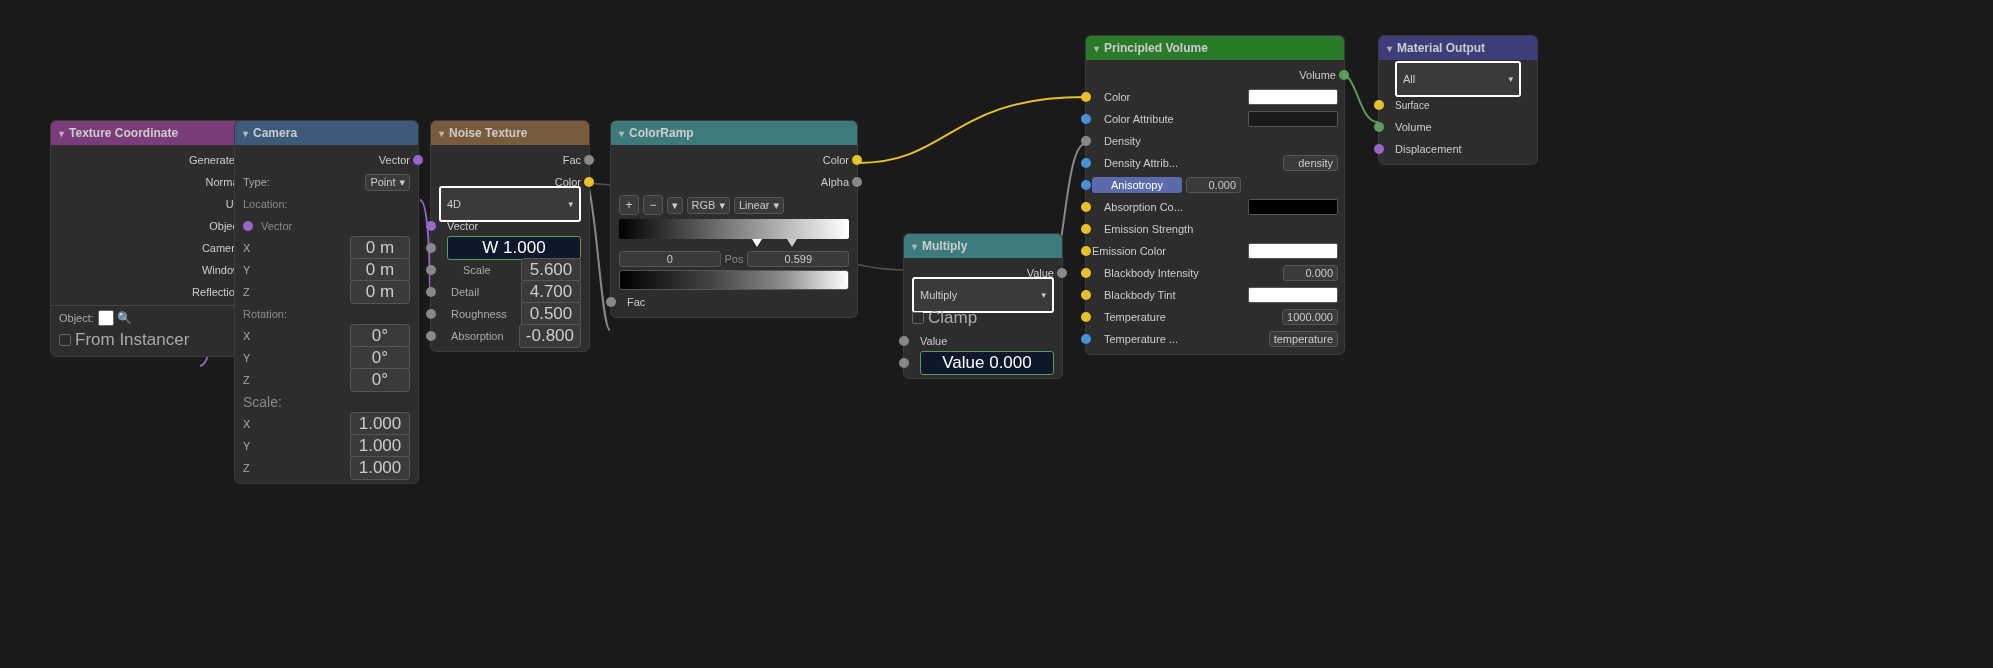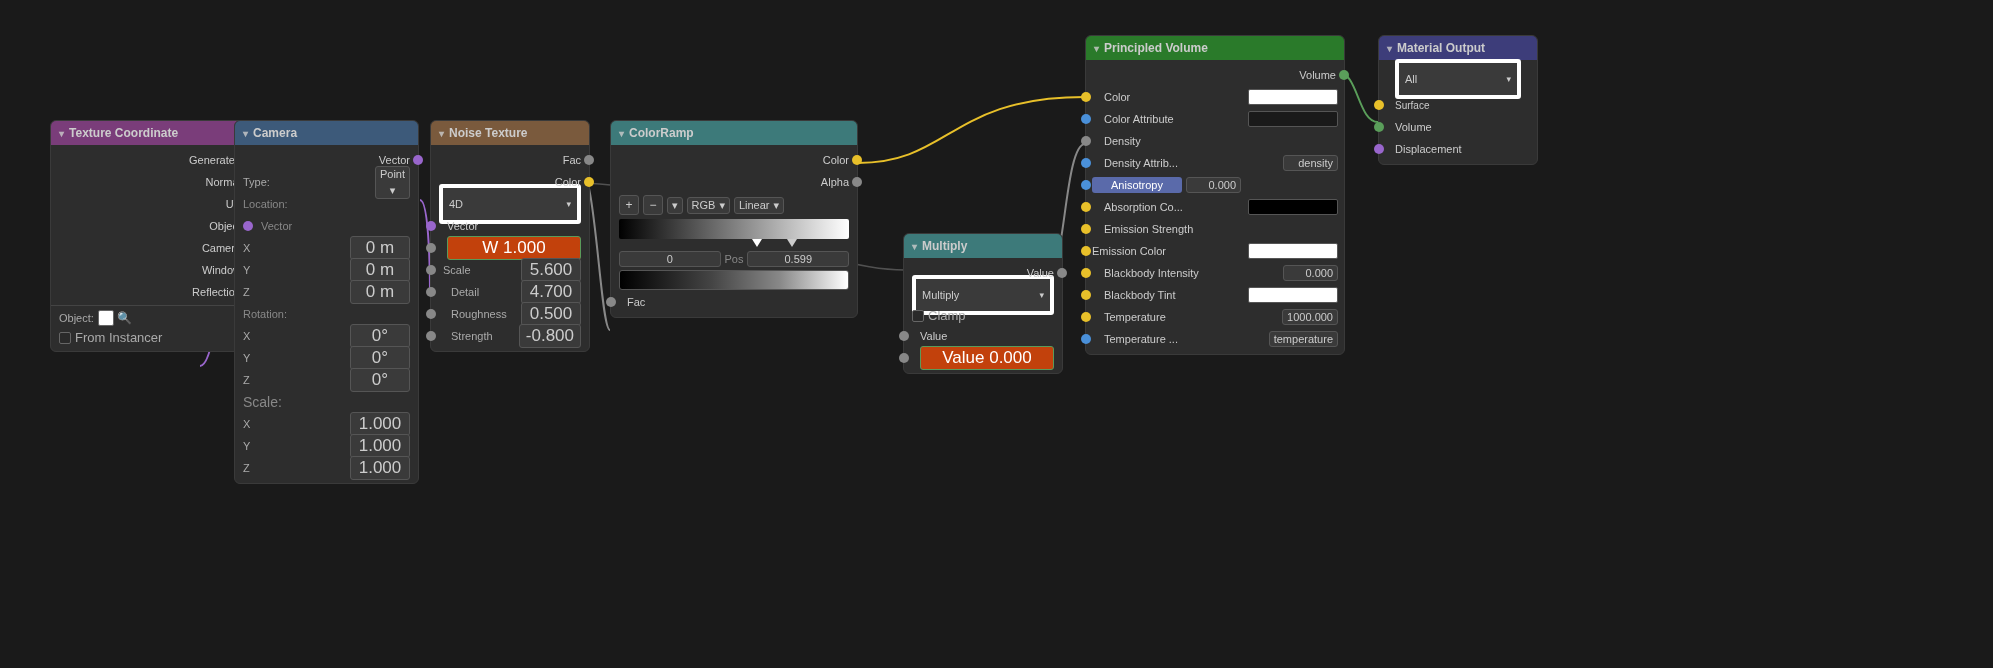--- a/index.html
+++ b/index.html
@@ -104,36 +104,35 @@
       background: #3a3a3a;
       border: 1px solid #555;
       border-radius: 3px;
       color: #ccc;
       font-size: 17px;
       padding: 1px 6px;
       min-width: 60px;
       text-align: center;
     }
     .field-value.green-btn {
-      background: #c2410c;
+      background: #0f172a;
       border-color: #5a9a5a;
       color: #fff;
     }
     
     .type-select {
       background: #3a3a3a;
       border: 1px solid #555;
       border-radius: 3px;
       color: #ccc;
       font-size: 11px;
       padding: 1px 4px;
       display: flex;
       align-items: center;
       gap: 4px;
-      flex-direction: column;
     }
     
     .node-divider {
       height: 1px;
       background: #444;
       margin: 2px 0;
     }
     
     .gradient-bar {
       height: 20px;
@@ -160,21 +159,21 @@
       border-radius: 2px;
       background: #2a2a2a;
       display: inline-block;
     }
     .color-white { background: #ffffff; }
     .color-black { background: #000000; }
     .color-dark { background: #1a1a1a; }
     
     .dropdown {
       background: #3a3a3a;
-      border: 4px solid #ffffff;
+      border: 2px solid #ffffff;
       border-radius: 3px;
       color: #ccc;
       font-size: 11px;
       padding: 10px 6px;
       display: flex;
       align-items: center;
       justify-content: space-between;
       cursor: pointer;
       gap: 24px;
     }
@@ -196,21 +195,21 @@
     .eyedropper-btn {
       color: #888;
       font-size: 12px;
       cursor: pointer;
     }
     .from-instancer {
       display: flex;
       align-items: center;
       gap: 4px;
       padding: 2px 8px;
-      font-size: 13px;
+      font-size: 17px;
       color: #aaa;
     }
     
     .connections-svg {
       position: absolute;
       top: 0; left: 0;
       width: 100%;
       height: 100%;
       pointer-events: none;
     }
@@ -485,36 +484,36 @@
         <span class="socket-dot left dot-purple"></span>
         <span class="socket-label" style="margin-left:8px;">Vector</span>
       </div>
 
       <div class="field-row">
         <span class="socket-dot left dot-gray"></span>
         <span class="field-value green-btn" style="margin-left:8px; flex:1;">W     1.000</span>
       </div>
       <div class="field-row">
         <span class="socket-dot left dot-gray"></span>
-        <span class="field-label" style="margin-left:4px;">Scale</span>
+        <span class="field-label" style="margin-left:24px;">Scale</span>
         <span class="field-value">5.600</span>
       </div>
       <div class="field-row">
         <span class="socket-dot left dot-gray"></span>
         <span class="field-label" style="margin-left:12px;">Detail</span>
         <span class="field-value">4.700</span>
       </div>
       <div class="field-row">
         <span class="socket-dot left dot-gray"></span>
         <span class="field-label" style="margin-left:12px;">Roughness</span>
         <span class="field-value">0.500</span>
       </div>
       <div class="field-row">
         <span class="socket-dot left dot-gray"></span>
-        <span class="field-label" style="margin-left:12px;">Strength</span>
+        <span class="field-label" style="margin-left:12px;">Absorption</span>
         <span class="field-value">-0.800</span>
       </div>
     </div>
   </div>
 
   <div class="node" style="left:610px; top:120px; width:248px;">
     <div class="node-header header-colorramp">
       <span class="collapse-arrow">▾</span>
       <span>ColorRamp</span>
     </div>

